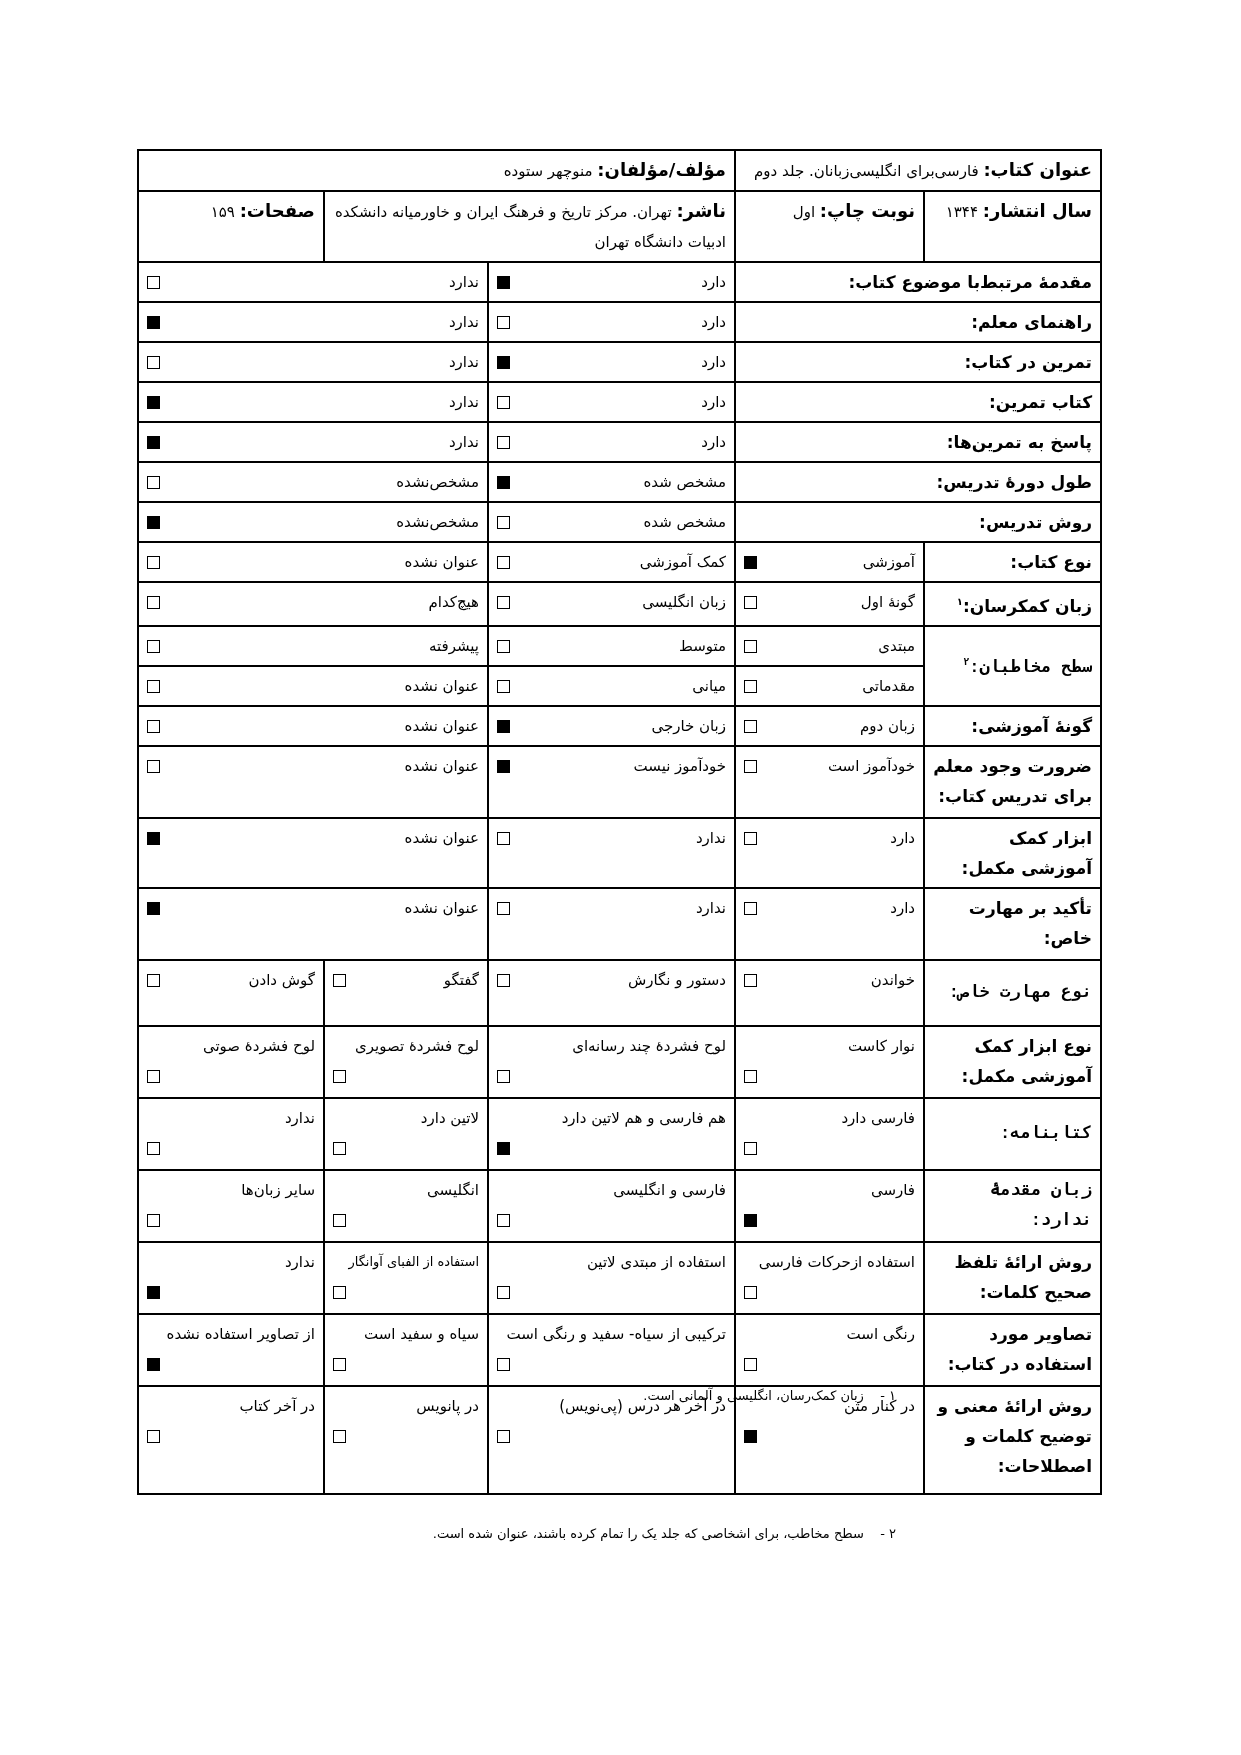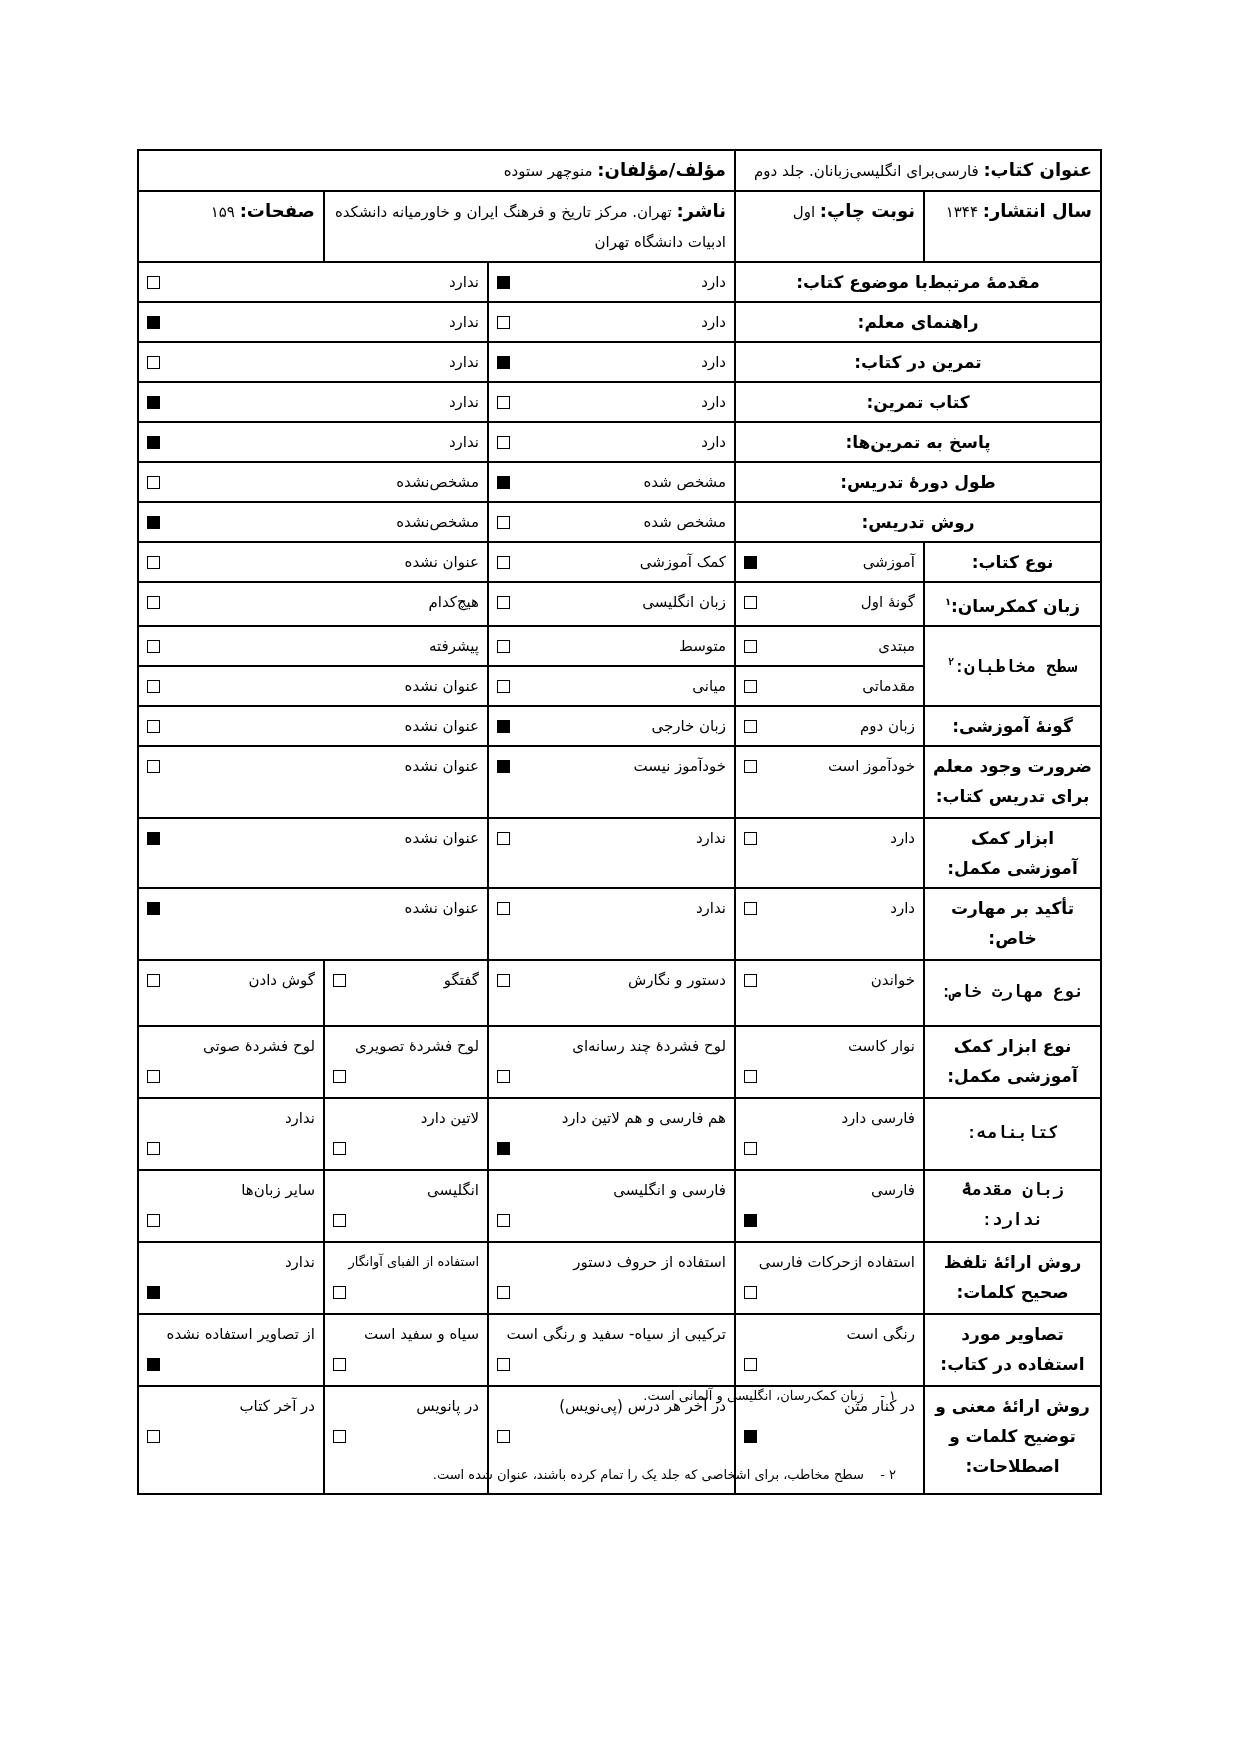--- a/index.html
+++ b/index.html
@@ -3,21 +3,21 @@
 <meta charset="utf-8">
 <style>
   html, body { margin:0; padding:0; background:#ffffff; }
   body { width:1241px; height:1755px; position:relative; overflow:hidden;
          font-family:"DejaVu Sans", sans-serif; color:#000; }
   .page { position:absolute; left:0; top:0; width:1241px; height:1755px; }
   table.form { position:absolute; left:137px; top:149px; width:963px;
                border-collapse:collapse; table-layout:fixed; direction:rtl; }
   table.form td { border:2px solid #000; padding:4px 8px; vertical-align:top;
                   font-size:15px; line-height:30px; position:relative; }
-  table.form td.head { font-weight:bold; font-size:17px; text-align:center; }
+  table.form td.head { font-weight:bold; font-size:17px; text-align:right; }
   table.form td.head.mid { vertical-align:middle;font-family:Liberation Mono, monospace; }
   .lbl-b { font-weight:bold; font-size:18px; }
   .opt { display:flex; justify-content:space-between; align-items:flex-start; }
   .opt .txt { white-space:nowrap; }
   .box { display:inline-block; width:11px; height:11px; border:1px solid #000;
          background:#fff; margin-top:9px; flex-shrink:0; }
   .box.on { background:#000; }
   sup { font-size:10px; }
   .foot { position:absolute; right:345px; font-size:13px; direction:rtl; white-space:nowrap; }
   .foot .num { display:inline-block; width:28px; }
@@ -434,21 +434,21 @@
             <div style="text-align:left"><span class="box"></span></div>
           </td>
     </tr>
     <tr style="height:71px">
       <td class="head">روش ارائۀ تلفظ صحیح کلمات:</td>
       <td>
             <div class="txt">استفاده ازحرکات فارسی</div>
             <div style="text-align:left"><span class="box"></span></div>
           </td>
       <td>
-            <div class="txt">استفاده از حروف دستور</div>
+            <div class="txt">استفاده از مبتدی لاتین</div>
             <div style="text-align:left"><span class="box"></span></div>
           </td>
       <td>
             <div class="txt" style="font-size:13px">استفاده از الفبای آوانگار</div>
             <div style="text-align:left"><span class="box"></span></div>
           </td>
       <td>
             <div class="txt">ندارد</div>
             <div style="text-align:left"><span class="box on"></span></div>
           </td>
@@ -491,17 +491,17 @@
             <div style="text-align:left"><span class="box"></span></div>
           </td>
     </tr>
   </tbody>
 </table>
 
 <div class="foot" style="top:1388px">
   <span class="num">۱ -</span>
   <span>زبان کمک‌رسان، انگلیسی و آلمانی است.</span>
 </div>
-<div class="foot" style="top:1467px">
+<div class="foot" style="top:1526px">
   <span class="num">۲ -</span>
   <span>سطح مخاطب، برای اشخاصی که جلد یک را تمام کرده باشند، عنوان شده است.</span>
 </div>
 </div>
 
 </body></html>

